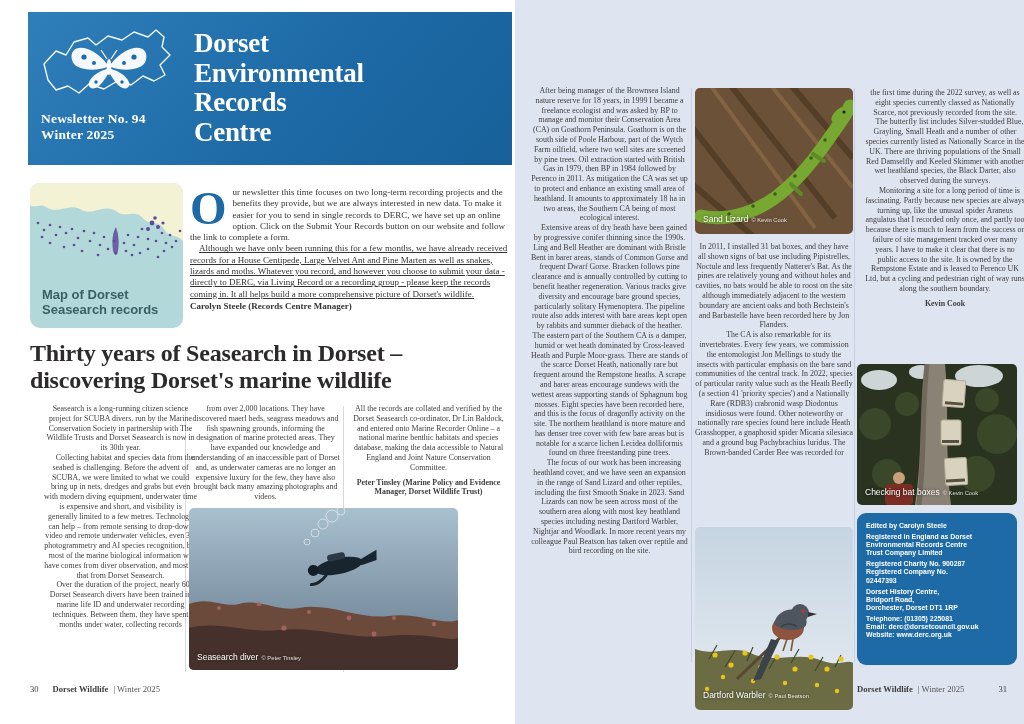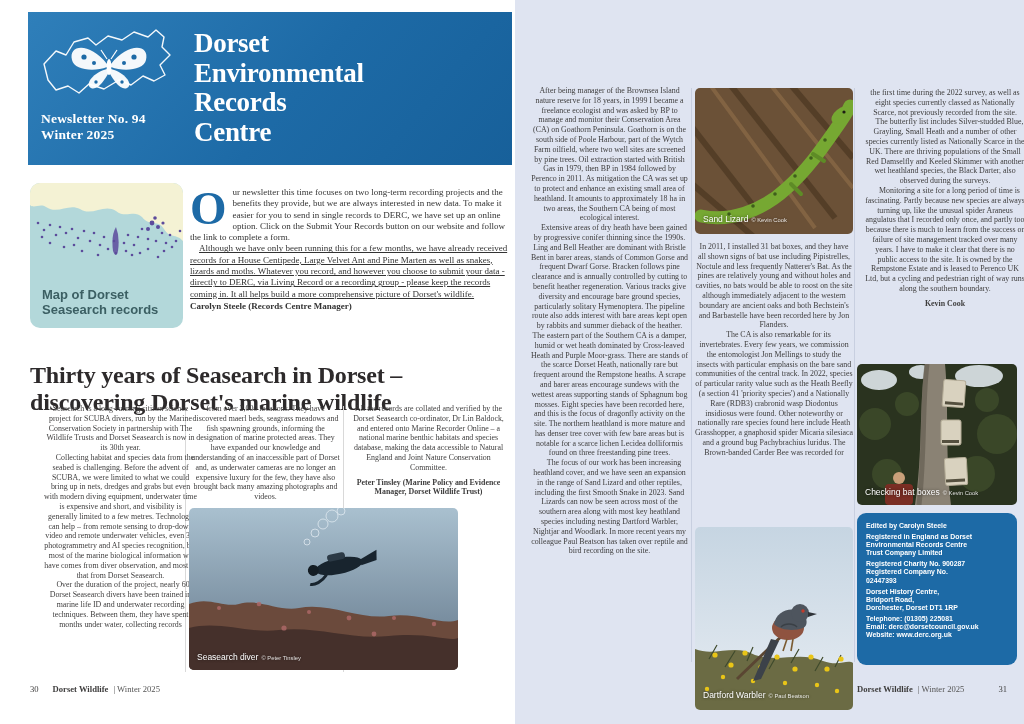--- a/index.html
+++ b/index.html
@@ -37,21 +37,21 @@
   .intro{left:190px;top:187px;width:318px;color:#333333;font-size:9px;line-height:11.3px;}
   .intro p{margin:0;}
   .dropcap{
     float:left;font-size:47px;line-height:38px;font-weight:700;color:#1d6aa6;
     margin:2px 6px 0 0;
   }
   .intro .ind{text-indent:9px;text-decoration:underline;}
   .intro .credit{font-weight:700;margin-top:1px;}
   
   .headline{color:#2d2a2b;font-weight:700;letter-spacing:-.2px;}
-  .headline-left{left:30px;top:362px;font-size:24px;line-height:26.5px;}
+  .headline-left{left:30px;top:340px;font-size:24px;line-height:26.5px;}
   .headline-right{left:530px;top:30px;font-size:22.5px;line-height:25px;}
   
   .col{color:#3e3d3d;font-size:7.9px;line-height:9.8px;overflow:hidden;}
   .col p{margin:0;text-align:center;}
   .col .ind{text-indent:9px;}
   .col .credit{font-weight:700;margin-top:5px;}
   .vrule{width:1px;background:#d9d9d9;}
   .vrule-r{width:1px;background:#c8cfe0;}
   
   .photo{overflow:hidden;border-radius:5px;}

